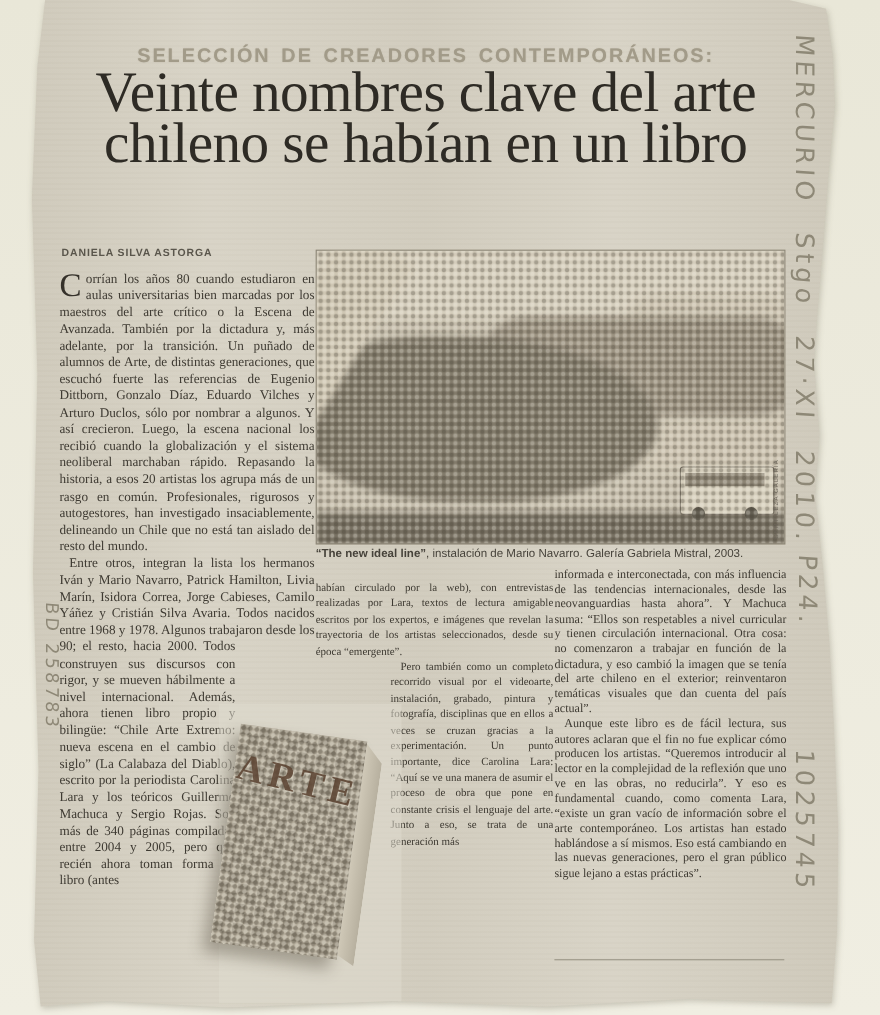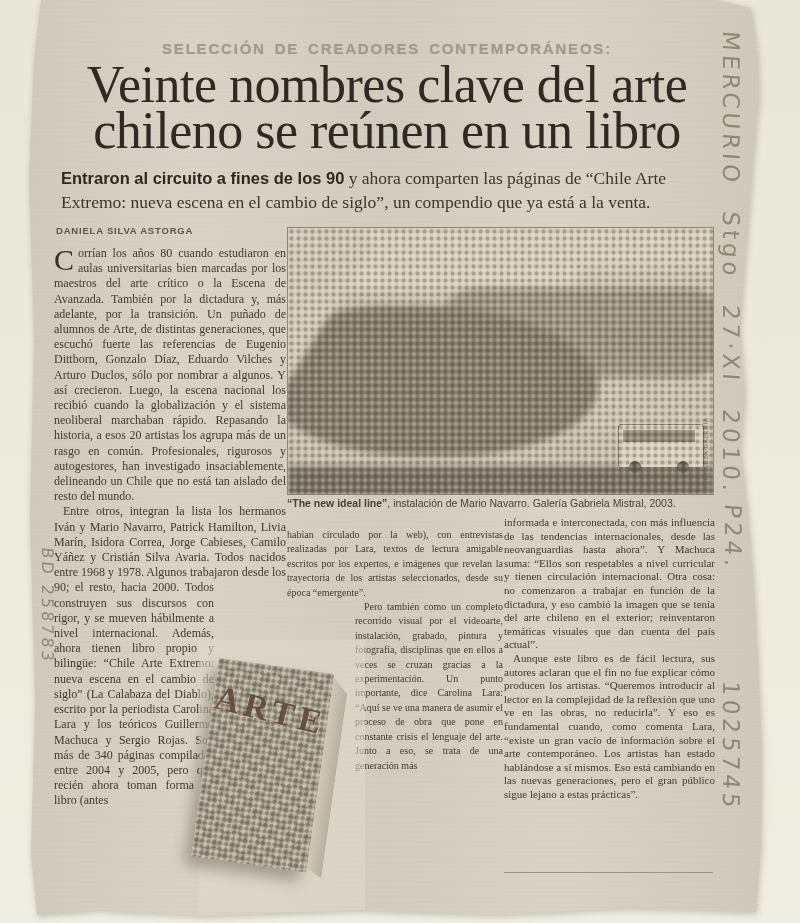--- a/index.html
+++ b/index.html
@@ -16,21 +16,21 @@
     background-image:
       linear-gradient(90deg, rgba(120,110,88,.07), rgba(255,255,255,.05) 22%, rgba(120,110,92,.05) 48%, rgba(255,255,255,.05) 71%, rgba(110,100,80,.08) 100%),
       repeating-linear-gradient(0deg, rgba(90,82,62,.015) 0 2px, rgba(255,255,255,.015) 2px 5px);
     clip-path:polygon(14px 0px,690px 0px,724px 8px,730px 50px,732px 95px,726px 160px,721px 225px,716px 285px,713px 330px,718px 395px,714px 450px,721px 515px,727px 585px,731px 660px,735px 755px,734px 845px,729px 912px,600px 908px,470px 915px,330px 910px,180px 916px,70px 910px,10px 915px,4px 855px,8px 700px,3px 520px,7px 340px,2px 180px,7px 60px);
   }
   .paper-wrap{filter:drop-shadow(1px 2px 3px rgba(60,50,30,.25));position:absolute;inset:0;}
   
   .kicker{
     position:absolute;left:0;top:40px;width:720px;text-align:center;
     font-family:"Liberation Sans",sans-serif;font-weight:700;
-    font-size:15px;letter-spacing:1.8px;word-spacing:3px;color:#a29b89;
+    font-size:18px;letter-spacing:1.8px;word-spacing:3px;color:#a29b89;
     text-shadow:0 0 1px rgba(162,155,137,.7);
   }
   .headline{
     position:absolute;left:10px;top:62px;width:700px;margin:0;text-align:center;
     font-family:"Liberation Serif",serif;font-weight:400;
     font-size:52px;line-height:46px;color:#2e2b25;letter-spacing:-.5px;
   }
   .deck{
     position:absolute;left:34px;top:166px;width:650px;
     font-size:17.5px;line-height:24px;color:#3a362e;
@@ -130,23 +130,22 @@
 </style>
 </head>
 <body>
 
 <div class="page">
   <div class="paper-wrap">
     <div class="paper">
 
       <div class="kicker">SELECCIÓN DE CREADORES CONTEMPORÁNEOS:</div>
 
-      <h1 class="headline"><span>Veinte nombres clave del arte</span><br><span>chileno se reúnen en un libro</span></h1>
+      <h1 class="headline"><span>Veinte nombres clave del arte</span><br><span>chileno se habían en un libro</span></h1>
 
-      <div class="deck"><b>Entraron al circuito a fines de los 90</b><span> y ahora comparten las páginas de “Chile Arte Extremo: nueva escena en el cambio de siglo”, un compendio que ya está a la venta.</span></div>
 
       <div class="byline">DANIELA SILVA ASTORGA</div>
 
       <div class="col" id="col1">
         <p><span class="dropcap">C</span><span>orrían los años 80 cuando estudiaron en aulas universitarias bien marcadas por los maestros del arte crítico o la Escena de Avanzada. También por la dictadura y, más adelante, por la transición. Un puñado de alumnos de Arte, de distintas generaciones, que escuchó fuerte las referencias de Eugenio Dittborn, Gonzalo Díaz, Eduardo Vilches y Arturo Duclos, sólo por nombrar a algunos. Y así crecieron. Luego, la escena nacional los recibió cuando la globalización y el sistema neoliberal marchaban rápido. Repasando la historia, a esos 20 artistas los agrupa más de un rasgo en común. Profesionales, rigurosos y autogestores, han investigado insaciablemente, delineando un Chile que no está tan aislado del resto del mundo.</span></p>
         <p class="ind"><span>Entre otros, integran la lista los hermanos Iván y Mario Navarro, Patrick Hamilton, Livia Marín, Isidora Correa, Jorge Cabieses, Camilo Yáñez y Cristián Silva Avaria. Todos nacidos entre 1968 y 1978. Algunos trabajaron desde los 90; el resto, hacia 2000. </span><span class="wrap-right"></span><span>Todos construyen sus discursos con rigor, y se mueven hábilmente a nivel internacional. Además, ahora tienen libro propio y bilingüe: “Chile Arte Extremo: nueva escena en el cambio de siglo” (La Calabaza del Diablo), escrito por la periodista Carolina Lara y los teóricos Guillermo Machuca y Sergio Rojas. Son más de 340 páginas compiladas entre 2004 y 2005, pero que recién ahora toman forma de libro (antes</span></p>
       </div>
 
       <div class="photo">
         <div class="shape ph-sky"></div>

